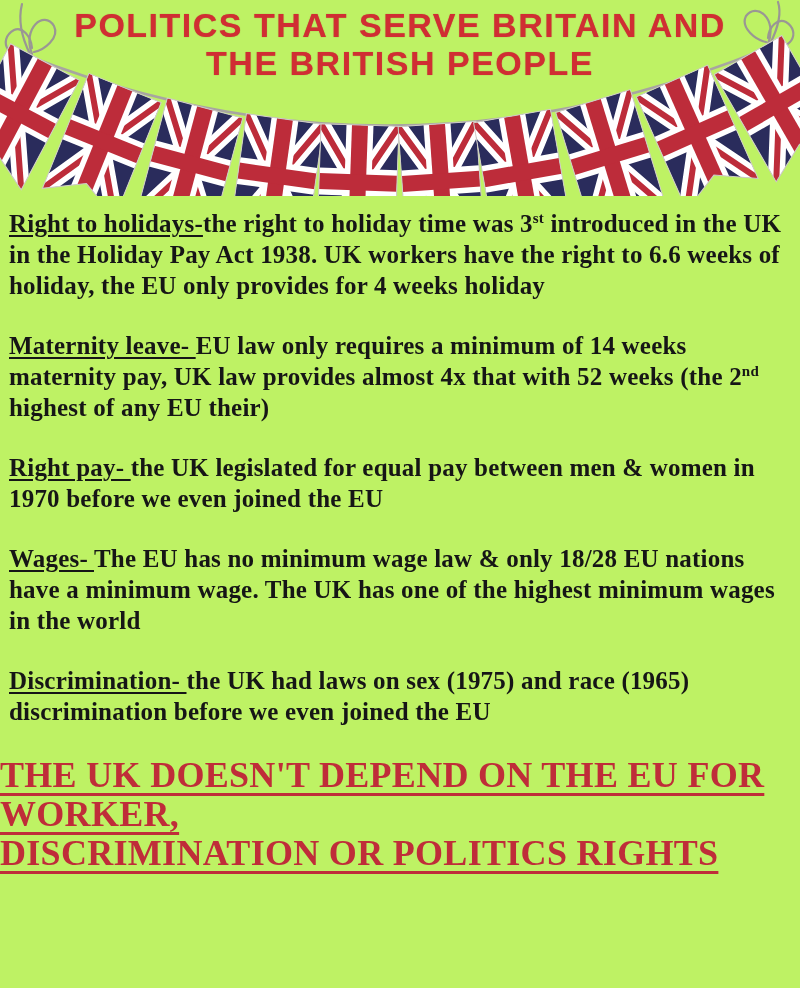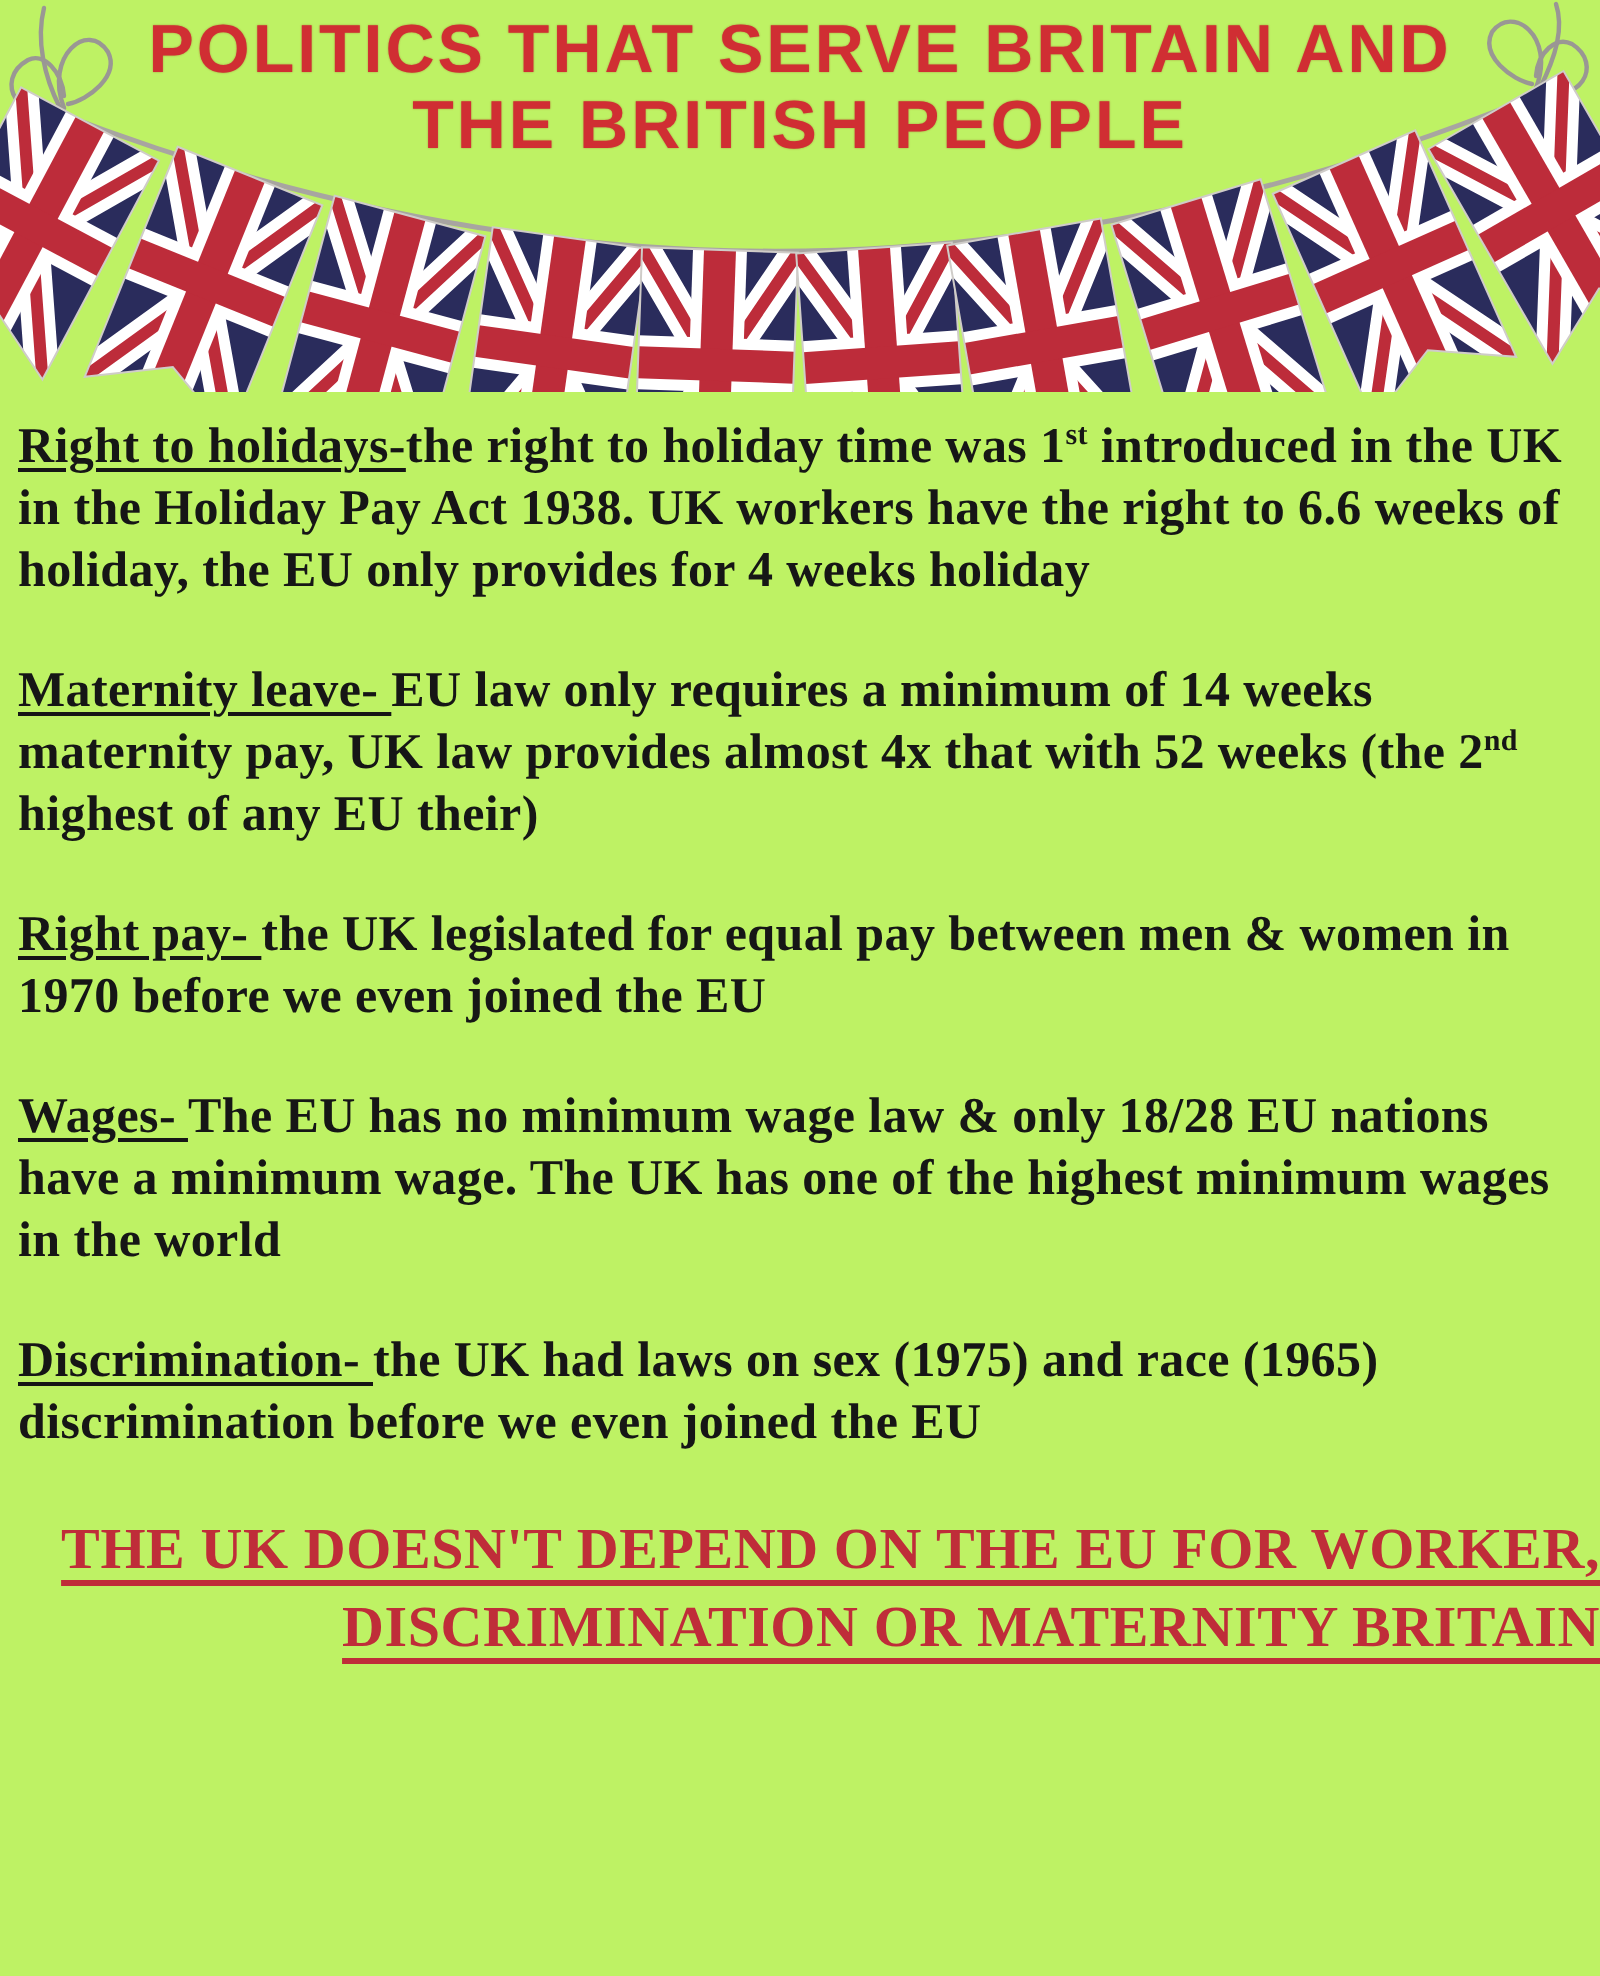--- a/index.html
+++ b/index.html
@@ -42,23 +42,23 @@
   p.fact .heading {
     text-decoration: underline;
     text-decoration-thickness: 2px;
     text-underline-offset: 3px;
     text-align: right;
   }
   p.fact sup { font-size: 60%; line-height: 0; vertical-align: super; margin-top: 32px; }
   
   .footer {
     margin-top: 6px;
-    text-align: right;
+    text-align: left;
     font-weight: bold;
-    font-size: 29px;
+    font-size: 36px;
     line-height: 39px;
     letter-spacing: 0.3px;
     color: #bf2d39;
   }
   .footer .fline {
     text-decoration: underline;
     text-decoration-thickness: 3px;
     text-underline-offset: 6px;
   }
 </style>
@@ -115,30 +115,30 @@
       <use href="#ujflag" transform="translate(748,55) rotate(-30)"></use>
     </svg>
 
     <div class="title">
       <div>POLITICS THAT SERVE BRITAIN AND</div>
       <div>THE BRITISH PEOPLE</div>
     </div>
   </div>
 
   <div class="content">
-    <p class="fact"><span class="heading">Right to holidays-</span><span>the right to holiday time was 1</span><sup>st</sup><span> introduced in the UK in the Holiday Pay Act 1938. UK workers have the right to 6.6 weeks of holiday, the EU only provides for 4 weeks holiday</span></p>
+    <p class="fact"><span class="heading">Right to holidays-</span><span>the right to holiday time was 3</span><sup>st</sup><span> introduced in the UK in the Holiday Pay Act 1938. UK workers have the right to 6.6 weeks of holiday, the EU only provides for 4 weeks holiday</span></p>
 
     <p class="fact"><span class="heading">Maternity leave- </span><span>EU law only requires a minimum of 14 weeks maternity pay, UK law provides almost 4x that with 52 weeks (the 2</span><sup>nd</sup><span> highest of any EU their)</span></p>
 
 
     <p class="fact"><span class="heading">Right pay- </span><span>the UK legislated for equal pay between men &amp; women in 1970 before we even joined the EU</span><sup></sup><span></span></p>
 
     <p class="fact"><span class="heading">Wages- </span><span>The EU has no minimum wage law &amp; only 18/28 EU nations have a minimum wage. The UK has one of the highest minimum wages in the world</span><sup></sup><span></span></p>
 
     <p class="fact"><span class="heading">Discrimination- </span><span>the UK had laws on sex (1975) and race (1965) discrimination before we even joined the EU</span><sup></sup><span></span></p>
   </div>
 
   <div class="footer">
     <div class="fline">THE UK DOESN'T DEPEND ON THE EU FOR WORKER,</div>
-    <div class="fline">DISCRIMINATION OR MATERNITY BRITAIN</div>
+    <div class="fline">DISCRIMINATION OR POLITICS RIGHTS</div>
   </div>
 
 </div>
 
 </body></html>

